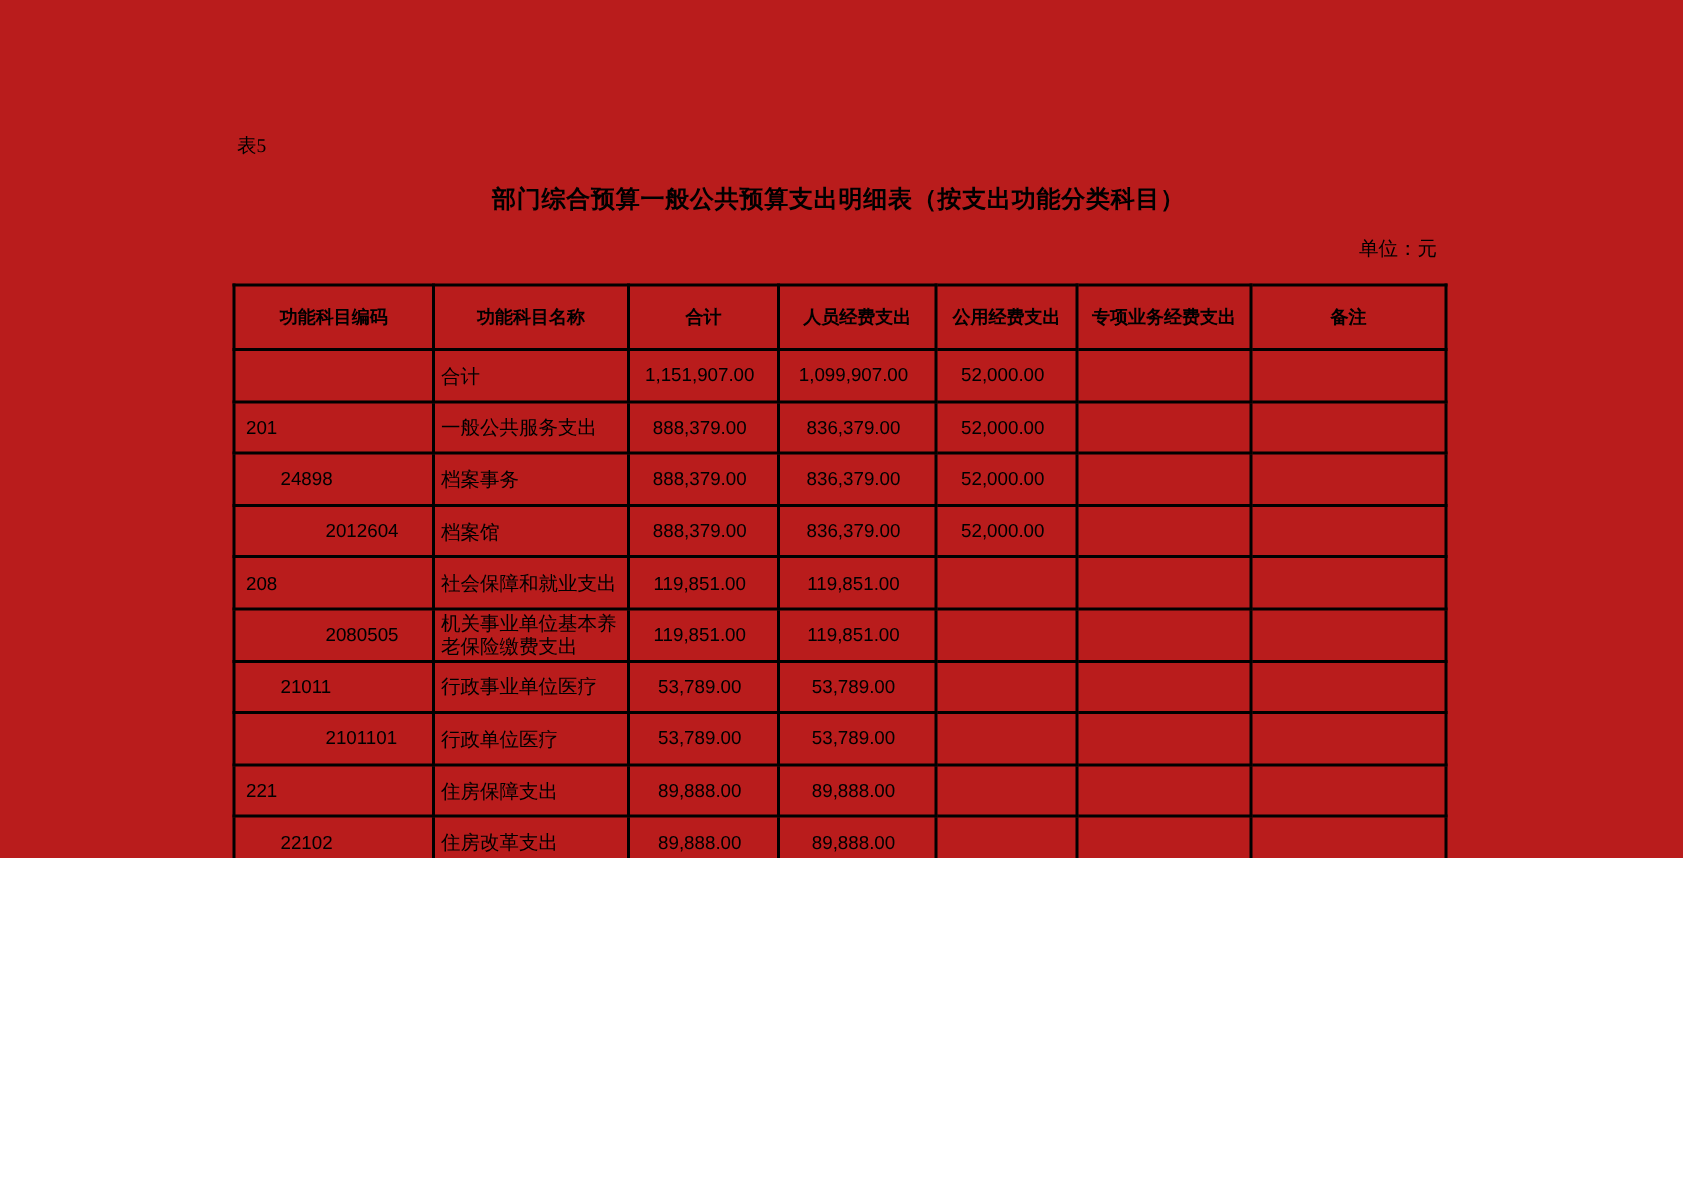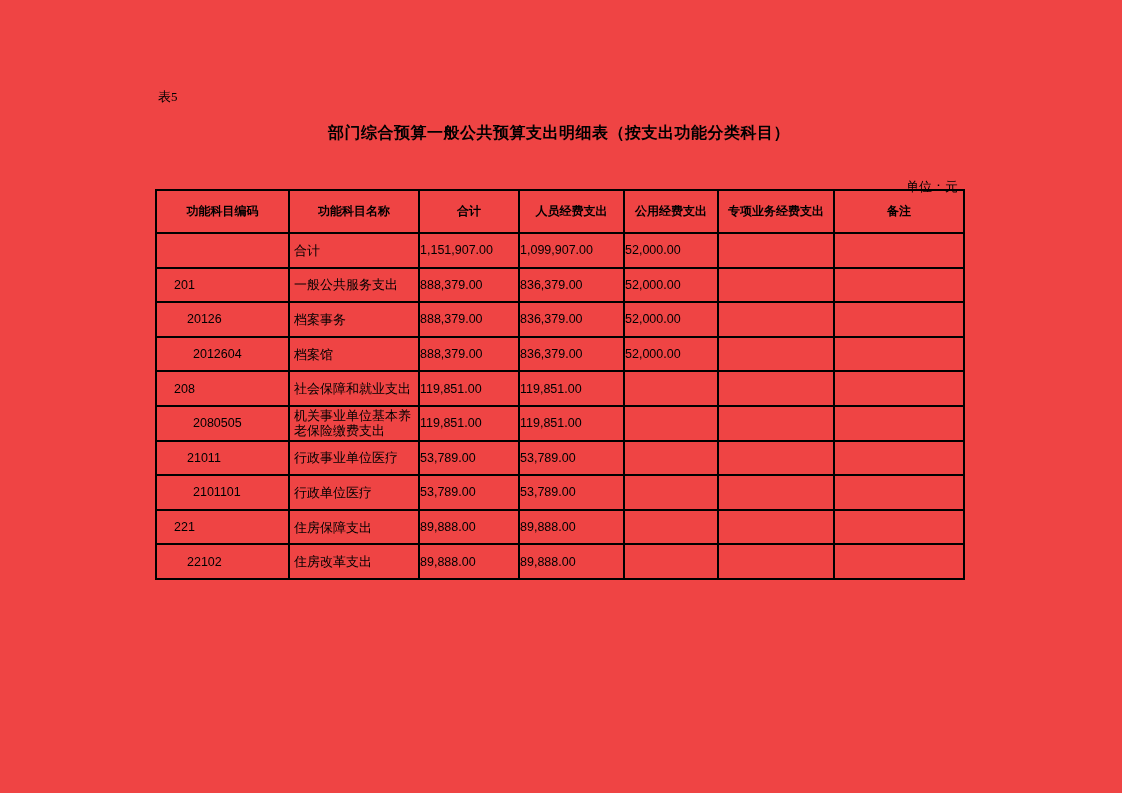--- a/index.html
+++ b/index.html
@@ -4,22 +4,22 @@
 <style>
   * { margin: 0; padding: 0; box-sizing: border-box; }
   html, body {
     background: #ffffff;
     font-family: "Liberation Sans", sans-serif;
     color: #000000;
   }
   .page {
     position: relative;
     width: 1122px;
-    height: 793px;
-    background: #ef4444;
+    height: 572px;
+    background: #b91c1c;
     overflow: hidden;
   }
   .table-label {
     position: absolute;
     left: 158px;
     top: 88px;
     font-size: 13px;
     font-family: "Liberation Serif", serif;
   }
   .title {
@@ -29,21 +29,21 @@
     width: 808px;
     text-align: center;
     font-size: 16px;
     font-weight: bold;
     letter-spacing: 0.5px;
     font-family: "Liberation Sans", sans-serif;
   }
   .unit-note {
     position: absolute;
     left: 155px;
-    top: 178px;
+    top: 157px;
     width: 803px;
     text-align: right;
     font-size: 13px;
     font-family: "Liberation Serif", serif;
   }
   table.budget-table {
     position: absolute;
     left: 155px;
     top: 189px;
     width: 810px;
@@ -64,33 +64,33 @@
     font-family: "Liberation Sans", sans-serif;
   }
   .budget-table td {
     vertical-align: middle;
     font-size: 12.5px;
   }
   td.code {
     text-align: left;
     font-family: "Liberation Sans", sans-serif;
   }
-  td.indent-0 { padding-left: 17px; }
+  td.indent-0 { padding-left: 7px; }
   td.indent-1 { padding-left: 30px; }
-  td.indent-2 { padding-left: 36px; }
+  td.indent-2 { padding-left: 60px; }
   td.name {
     text-align: left;
     padding: 1px 3px 1px 4px;
     font-size: 13px;
     line-height: 15px;
     font-family: "Liberation Serif", serif;
     word-break: break-all;
   }
   td.num {
-    text-align: left;
+    text-align: center;
     padding-right: 5px;
     font-family: "Liberation Sans", sans-serif;
   }
   td.remark { padding: 0 3px; }
 </style>
 </head>
 <body>
 
 <div class="page">
 
@@ -134,21 +134,21 @@
         <tr>
           <td class="code indent-0">201</td>
           <td class="name">一般公共服务支出</td>
           <td class="num">888,379.00</td>
           <td class="num">836,379.00</td>
           <td class="num">52,000.00</td>
           <td class="num"></td>
           <td class="remark"></td>
         </tr>
         <tr>
-          <td class="code indent-1">20126</td>
+          <td class="code indent-1">24898</td>
           <td class="name">档案事务</td>
           <td class="num">888,379.00</td>
           <td class="num">836,379.00</td>
           <td class="num">52,000.00</td>
           <td class="num"></td>
           <td class="remark"></td>
         </tr>
         <tr>
           <td class="code indent-2">2012604</td>
           <td class="name">档案馆</td>

